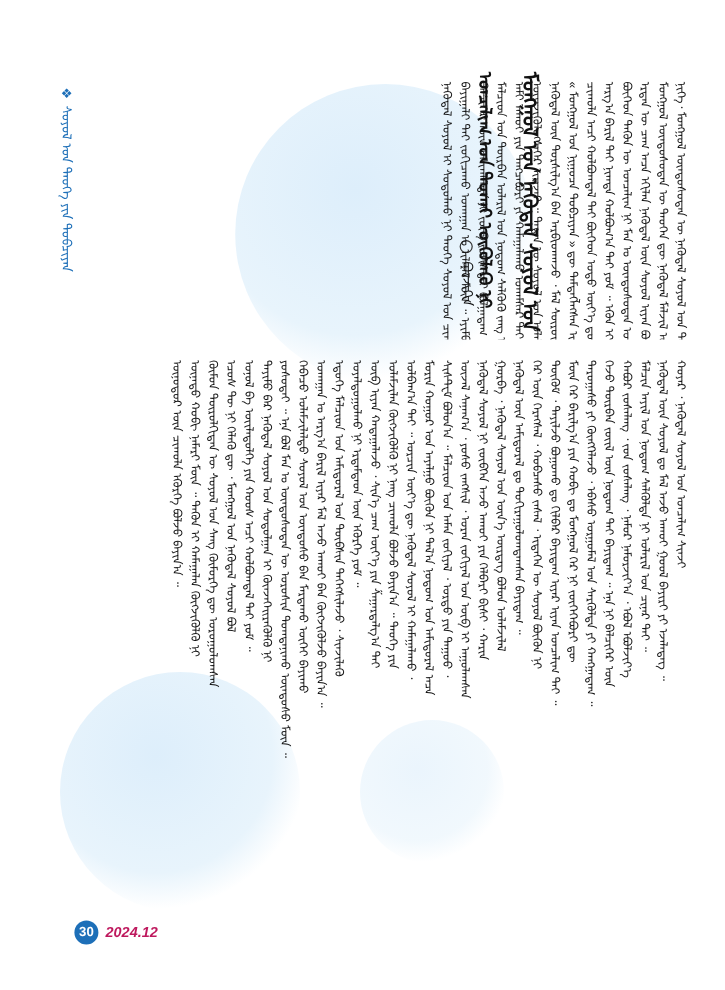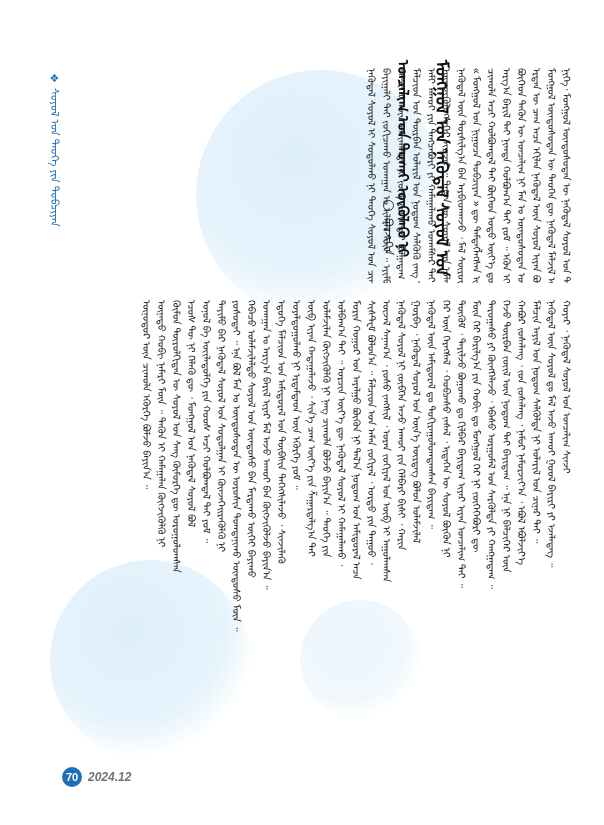--- a/index.html
+++ b/index.html
@@ -125,21 +125,21 @@
     border-radius: 50%;
     background: #1d6fb8;
     color: #ffffff;
     font-size: 11px;
     font-weight: bold;
     display: flex;
     align-items: center;
     justify-content: center;
   }
   .folio-date {
-    color: #737373;
+    color: #be185d;
     font-size: 12px;
     font-weight: bold;
     font-style: italic;
   }
 </style>
 </head>
 <body>
 
 <div class="page">
 
@@ -288,17 +288,17 @@
       </div>
       <div class="col blk-bot" style="right: 435px; top: 300px; height: 455px;">
         <span>ᠦᠨᠡᠲᠦ ᠬᠤᠪᠢ ᠨᠡᠮᠡᠷᠢ ᠮᠥᠨ ᠃ ᠲᠡᠭᠦᠨ ᠢ ᠬᠠᠮᠠᠭᠠᠯᠠᠨ ᠬᠥᠭᠵᠢᠭᠦᠯᠬᠦ ᠨᠢ</span>
       </div>
       <div class="col blk-bot" style="right: 450px; top: 300px; height: 455px;">
         <span>ᠥᠨᠥᠳᠥᠷ ᠦᠨ ᠴᠢᠬᠤᠯᠠ ᠡᠭᠦᠷᠭᠡ ᠪᠣᠯᠵᠤ ᠪᠠᠶᠢᠨ᠎ᠠ ᠃</span>
       </div>
     </div>
 
   <div class="folio">
-    <div class="folio-num">70</div>
+    <div class="folio-num">30</div>
     <div class="folio-date">2024.12</div>
   </div>
 
 </div>
 
 </body></html>

